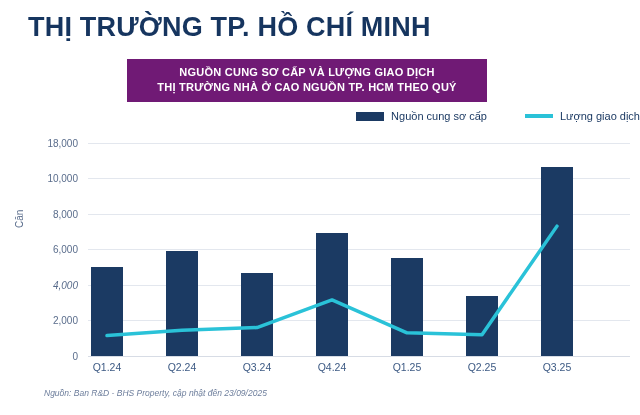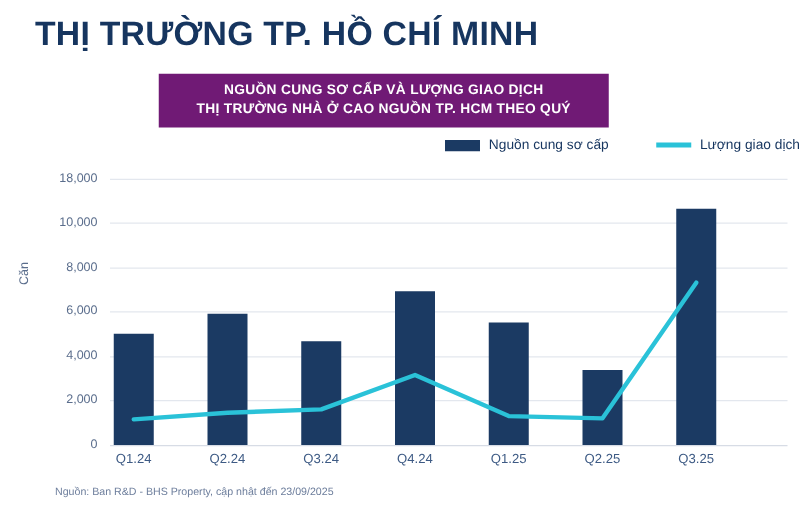--- a/index.html
+++ b/index.html
@@ -126,20 +126,21 @@
     font-size: 10.5px;
     color: #3d5a84;
     top: 361px;
     transform: translateX(-50%);
   }
   .footnote {
     position: absolute;
     left: 44px;
     top: 388px;
     font-size: 8.5px;
+    font-style: italic;
     color: #6d7e9c;
     white-space: nowrap;
   }
   svg.line-layer {
     position: absolute;
     left: 0;
     top: 0;
     width: 640px;
     height: 415px;
     pointer-events: none;
@@ -175,21 +176,21 @@
         <div class="gridline" style="top: 320.417px;"></div>
         <div class="gridline" style="top: 284.833px;"></div>
         <div class="gridline" style="top: 249.25px;"></div>
         <div class="gridline" style="top: 213.667px;"></div>
         <div class="gridline" style="top: 178.083px;"></div>
         <div class="gridline" style="top: 142.5px;"></div>
       </div>
     <div id="ytick-layer">
         <div class="y-tick-label" style="top: 356px; left: 30px;">0</div>
         <div class="y-tick-label" style="top: 320.417px; left: 30px;">2,000</div>
-        <div class="y-tick-label" style="top: 284.833px; left: 30px;">4,000</div>
+        <div class="y-tick-label" style="top: 284.833px; left: 30px; font-style: italic;">4,000</div>
         <div class="y-tick-label" style="top: 249.25px; left: 30px;">6,000</div>
         <div class="y-tick-label" style="top: 213.667px; left: 30px;">8,000</div>
         <div class="y-tick-label" style="top: 178.083px; left: 30px;">10,000</div>
         <div class="y-tick-label" style="top: 142.5px; left: 30px;">18,000</div>
       </div>
     <div id="bar-layer">
         <div class="bar" style="left: 91px; top: 267.042px; width: 32px; height: 88.9583px; background: rgb(27, 58, 99);"></div>
         <div class="bar" style="left: 166px; top: 251.029px; width: 32px; height: 104.971px; background: rgb(27, 58, 99);"></div>
         <div class="bar" style="left: 241px; top: 273.269px; width: 32px; height: 82.7313px; background: rgb(27, 58, 99);"></div>
         <div class="bar" style="left: 316px; top: 233.238px; width: 32px; height: 122.763px; background: rgb(27, 58, 99);"></div>

